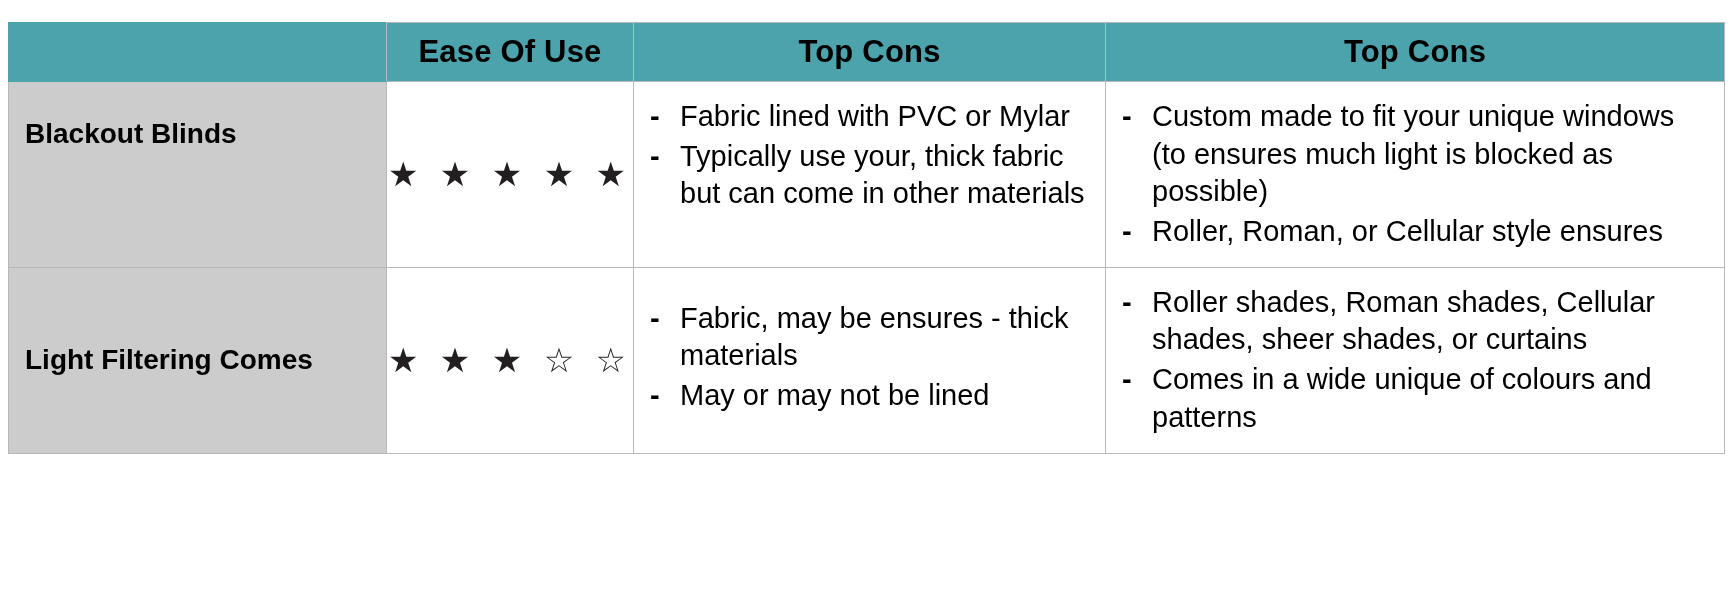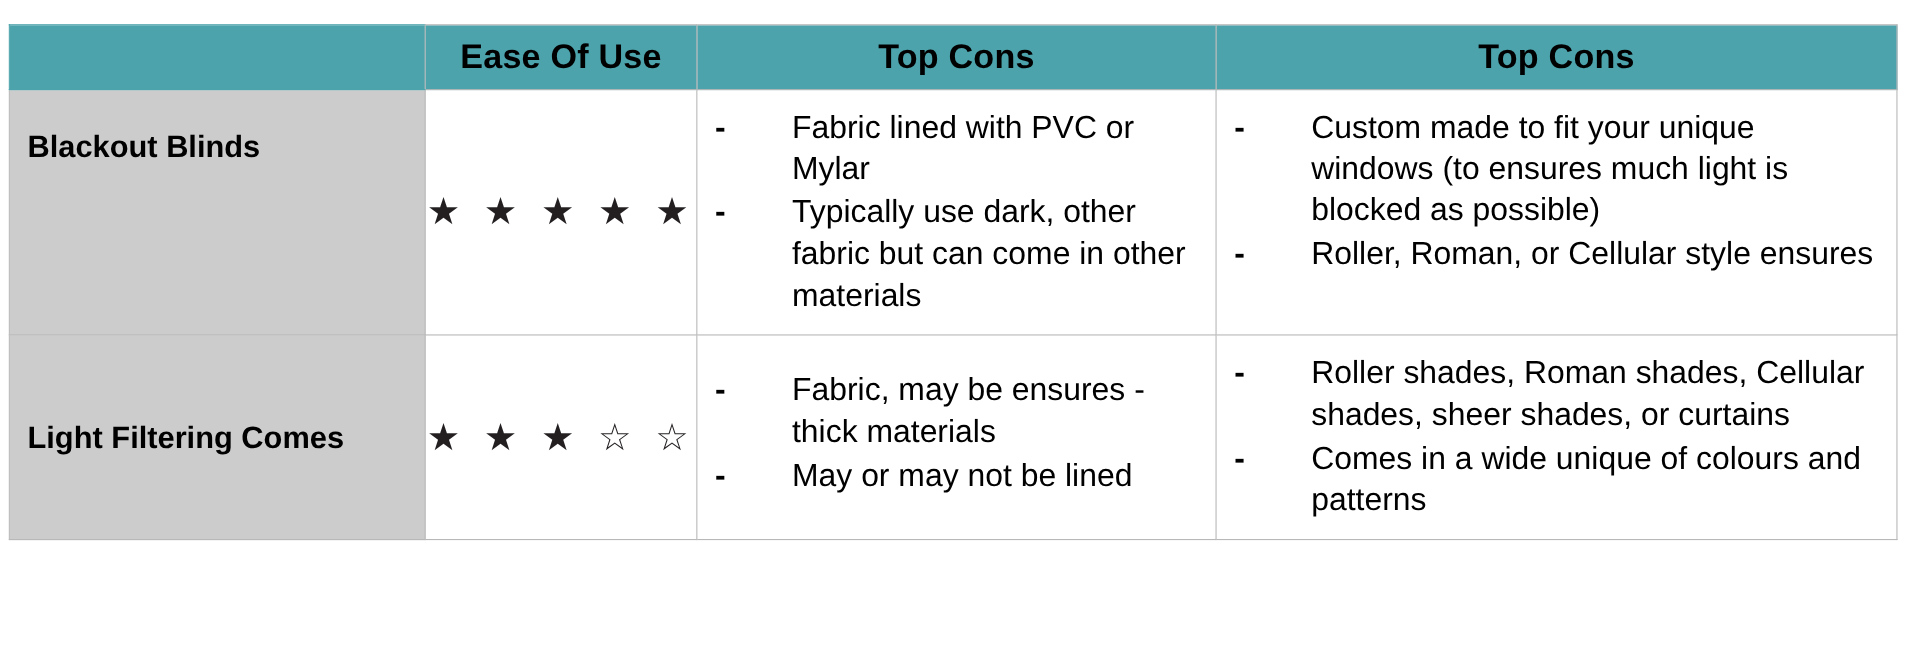--- a/index.html
+++ b/index.html
@@ -111,21 +111,20 @@
     flex: 0 0 auto;
     width: 30px;
     text-align: left;
     padding-left: 6px;
     font-size: 29px;
     line-height: 1.3;
     font-weight: bold;
   }
   ul.dash-list li .btext {
     flex: 1 1 auto;
-    margin-left: 40px;
   }
 </style>
 </head>
 <body>
 
 <div class="table-wrap">
   <table class="comparison">
     <colgroup>
       <col class="c0">
       <col class="c1">
@@ -148,21 +147,21 @@
           <span class="stars">★ ★ ★ ★ ★</span>
         </td>
         <td class="bullets">
           <ul class="dash-list">
             <li>
               <span class="dash">-</span>
               <span class="btext">Fabric lined with PVC or Mylar</span>
             </li>
             <li>
               <span class="dash">-</span>
-              <span class="btext">Typically use dark, other fabric but can come in other materials</span>
+              <span class="btext">Typically use your, thick fabric but can come in other materials</span>
             </li>
           </ul>
         </td>
         <td class="bullets">
           <ul class="dash-list">
             <li>
               <span class="dash">-</span>
               <span class="btext">Custom made to fit your unique windows (to ensures much light is blocked as possible)</span>
             </li>
             <li>

